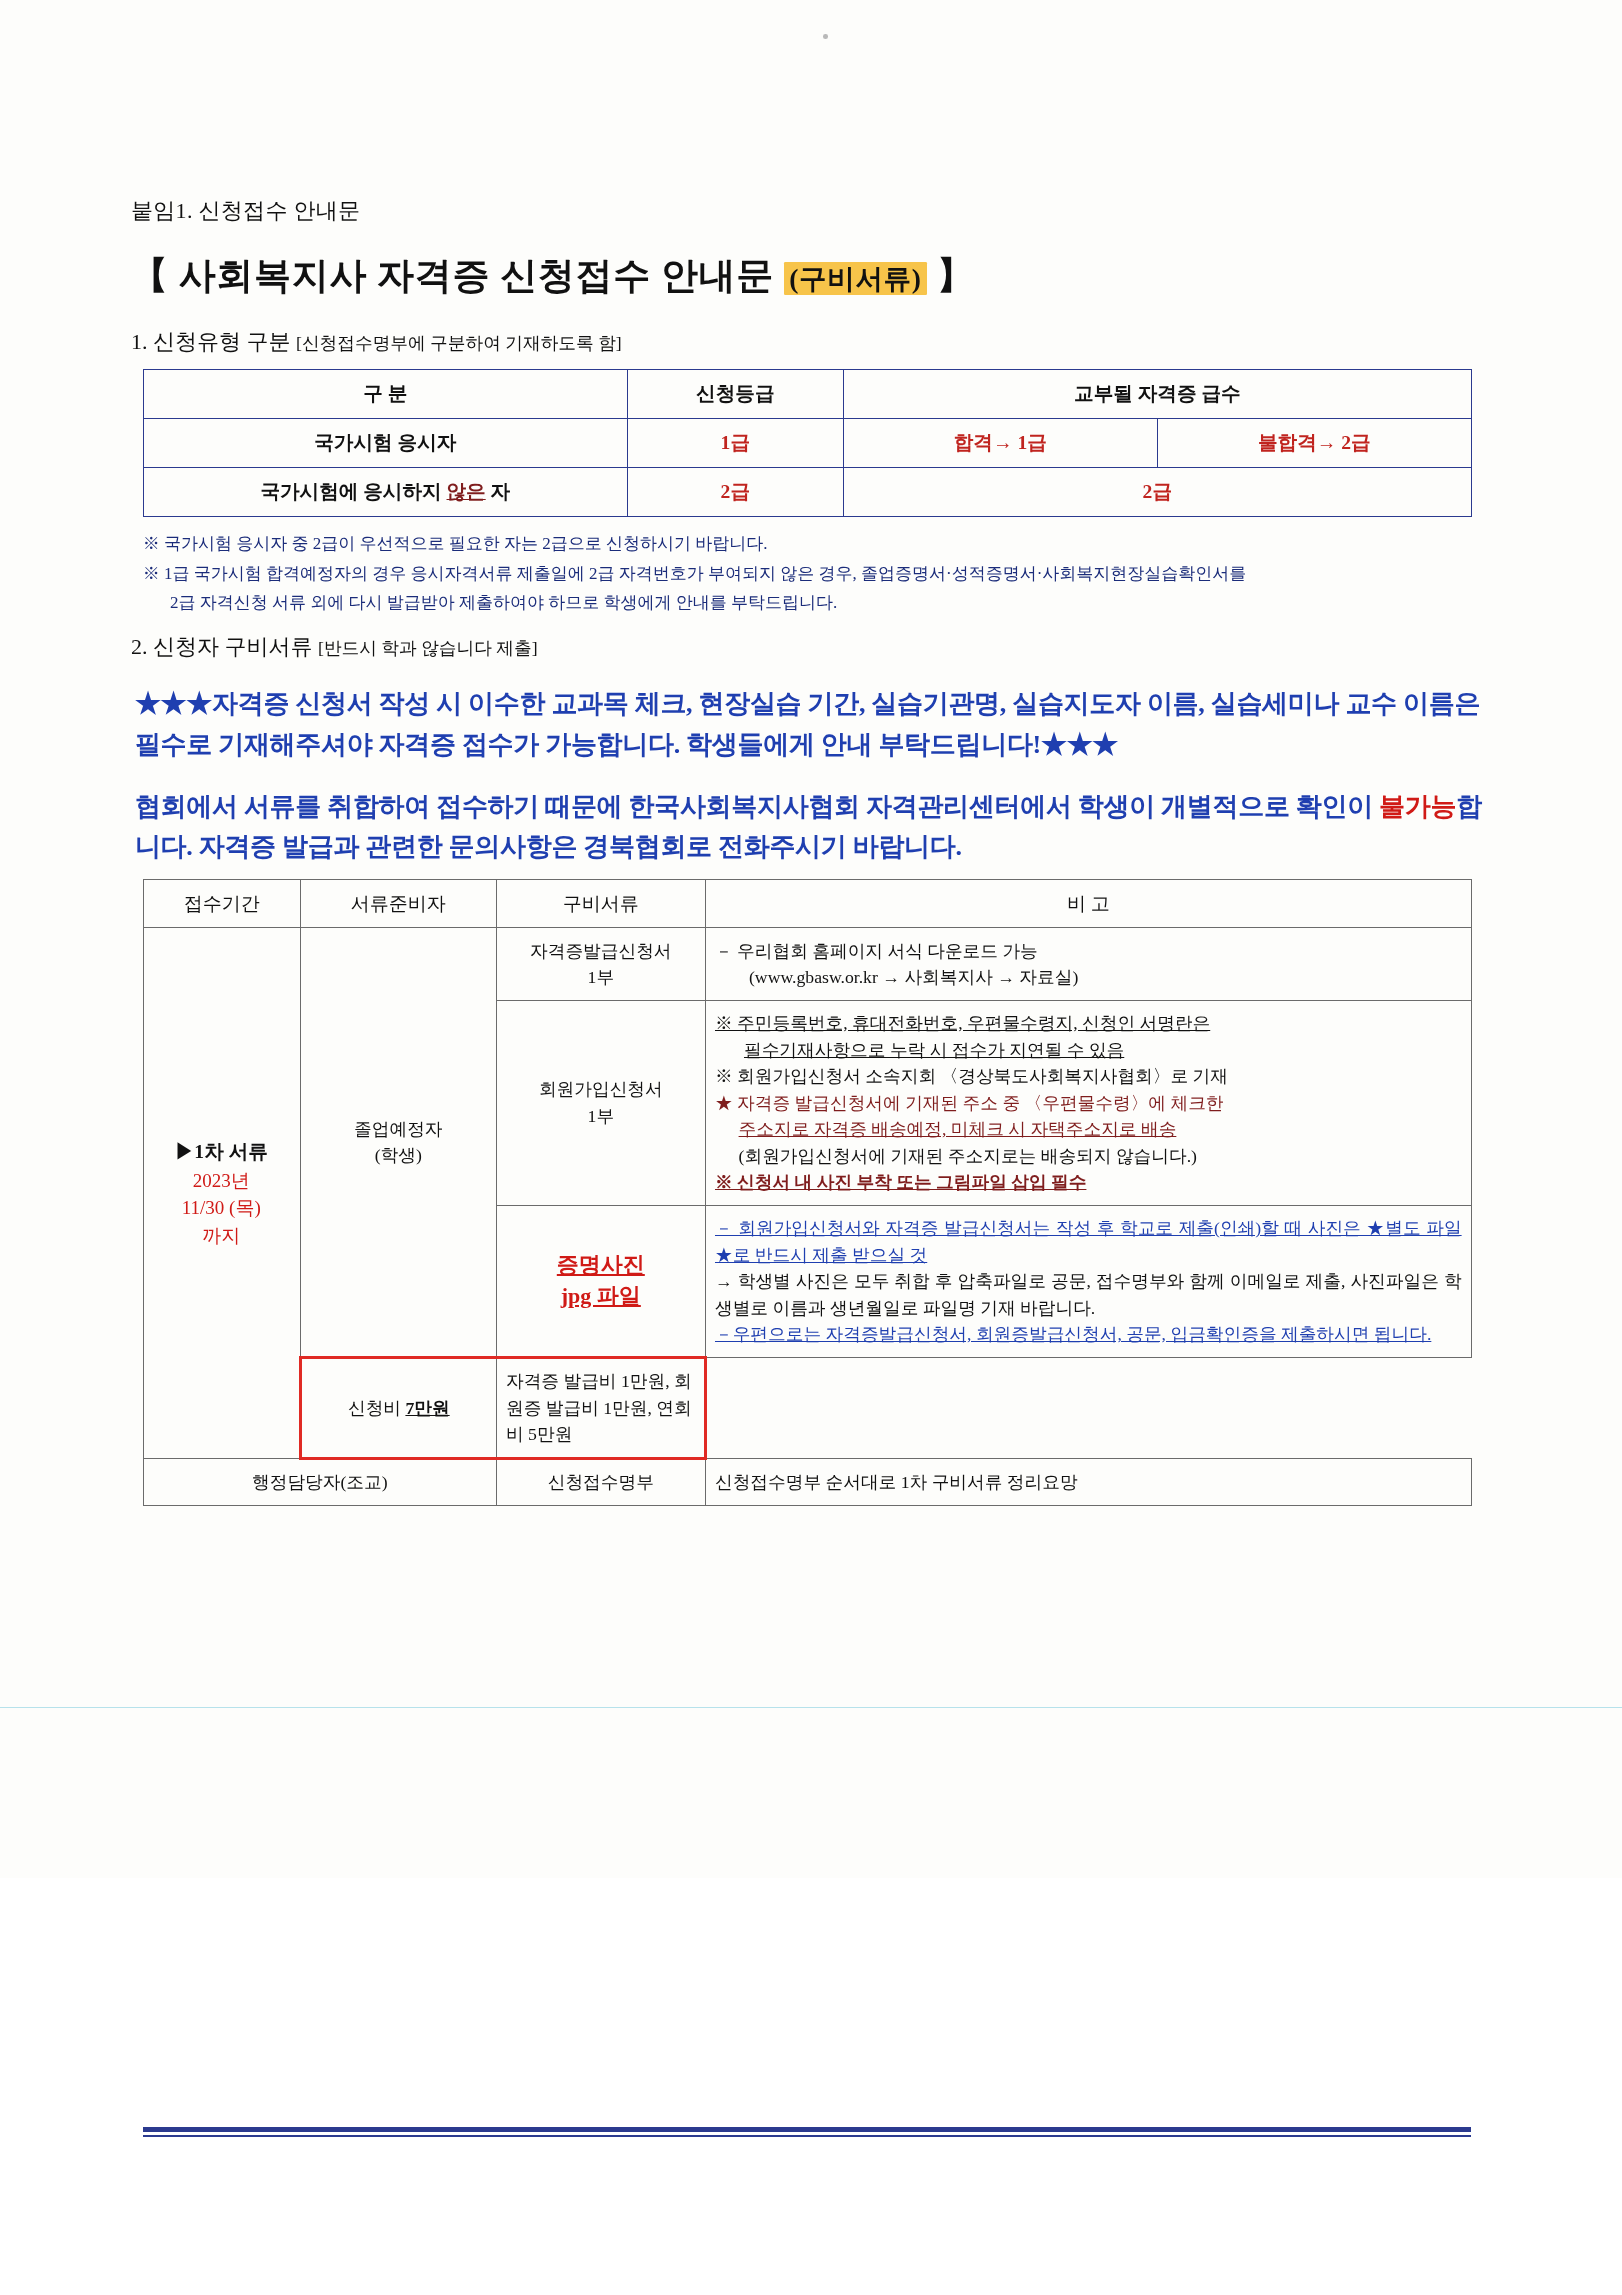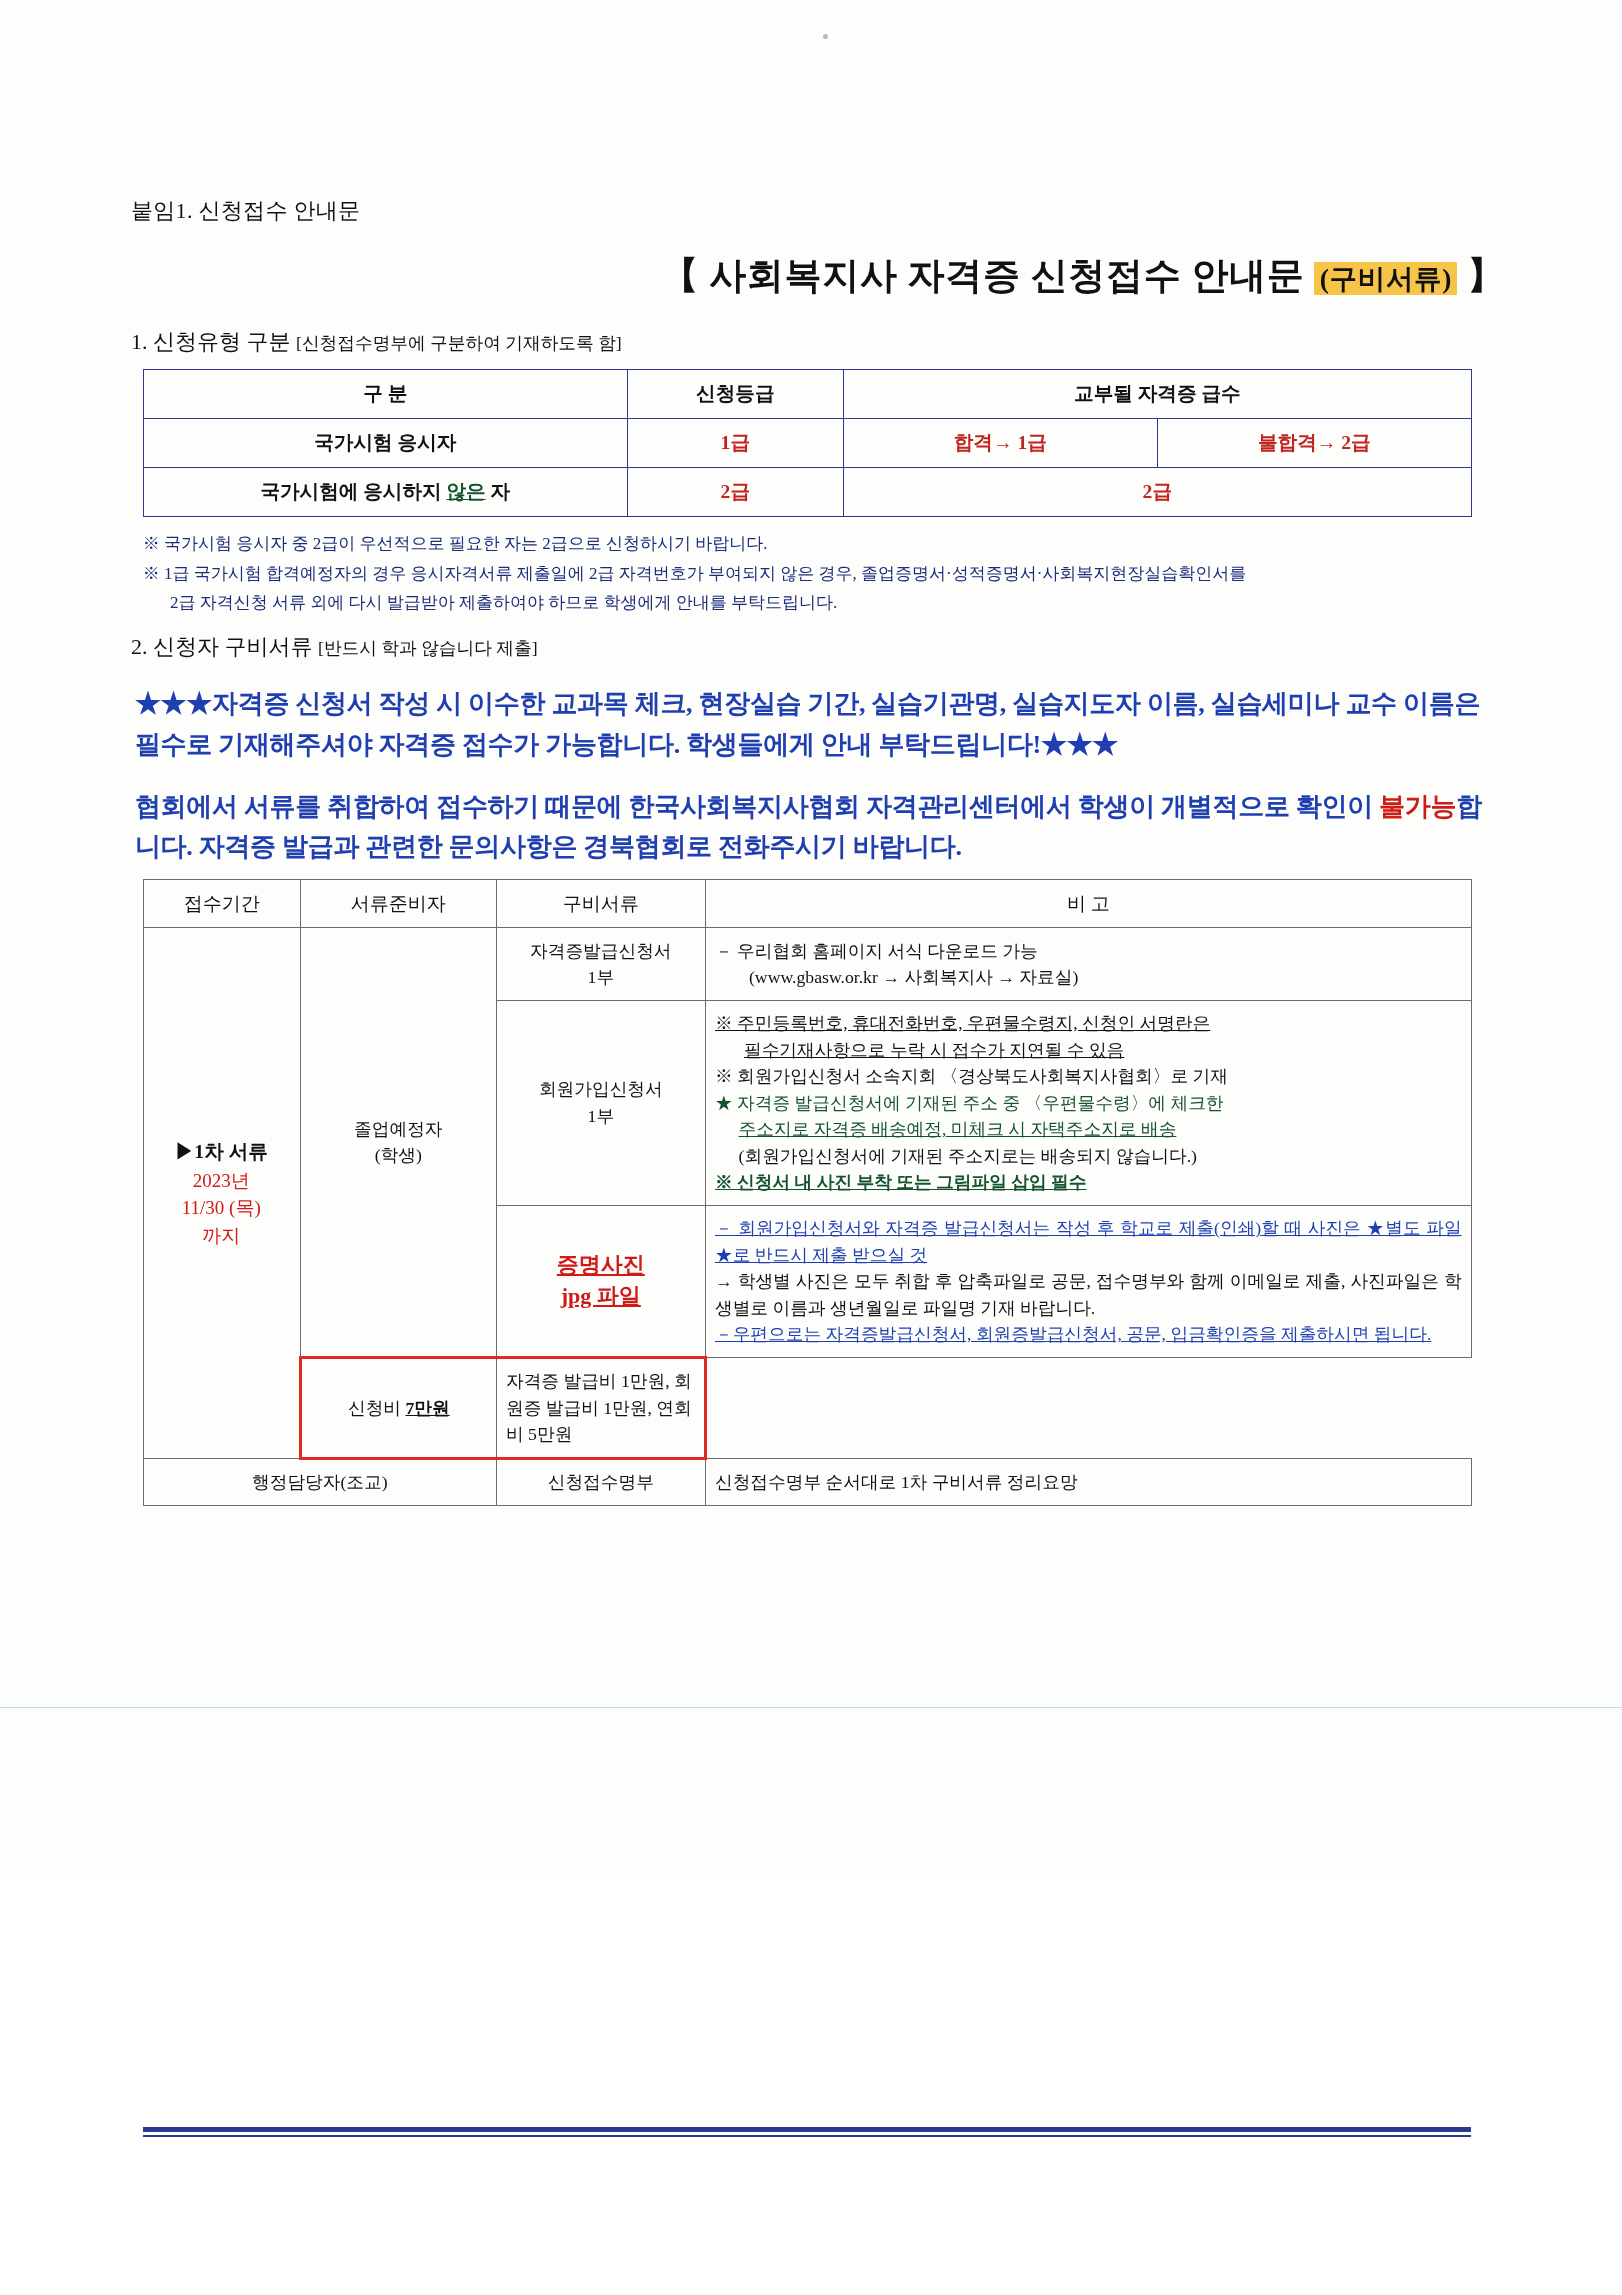--- a/index.html
+++ b/index.html
@@ -32,21 +32,21 @@
   
   .attach-line {
     font-size: 22px;
     letter-spacing: 0.3px;
     color: #111;
     margin-bottom: 25px;
   }
 
   
   .main-title {
-    text-align: right;
+    text-align: left;
     font-size: 37px;
     font-weight: bold;
     color: #111;
     letter-spacing: 0.7px;
     margin-bottom: 26px;
     white-space: nowrap;
   }
   .main-title .hl {
     background: #f7c44a;
     padding: 1.3px 5.2px;
@@ -129,21 +129,21 @@
     color: #111;
     line-height: 1.5;
   }
   table.t2 td.hd {
     text-align: center;
     font-size: 19px;
     padding: 9.2px 3.9px;
   }
   td.ctr { text-align: center; }
   .blue { color: #1f3fb0; }
-  .red { color: #14532d; }
+  .red { color: #7f1d1d; }
   .u { text-decoration: underline; }
   .bold { font-weight: bold; }
   .hand-red {
     color: #d01a16;
     font-size: 19px;
     line-height: 1.45;
   }
 
   .cert-photo {
     color: #d01a16;

